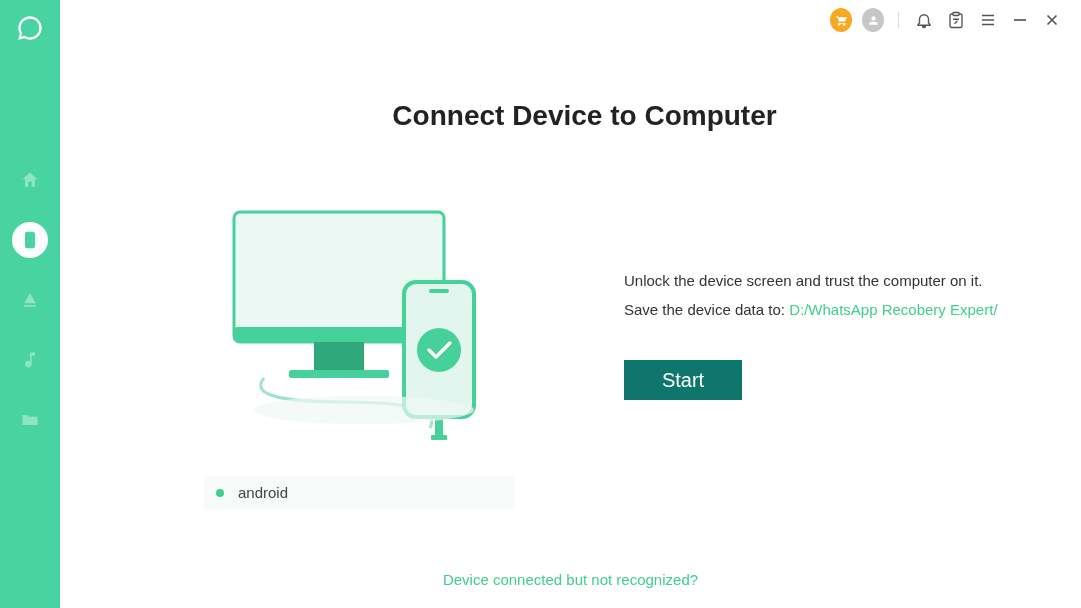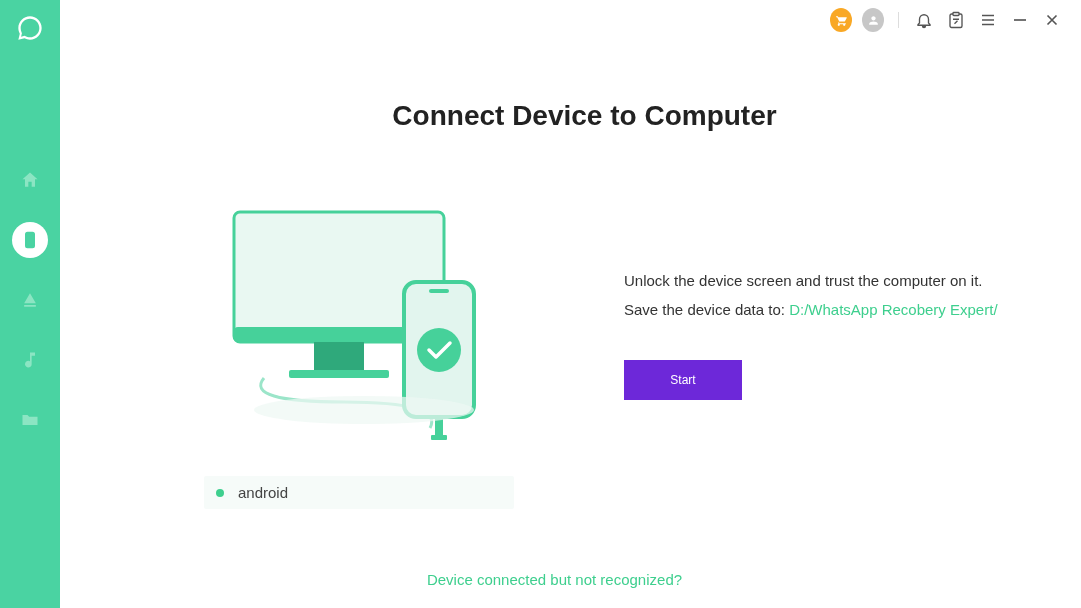--- a/index.html
+++ b/index.html
@@ -121,31 +121,31 @@
       color: #333;
       line-height: 1.9;
     }
     .save-path-link {
       color: #3ecf8e;
       cursor: pointer;
     }
     .start-btn {
       margin-top: 36px;
       width: 118px; height: 40px;
-      background: #6d28d9;
+      background: #0f766e;
       color: #fff;
-      font-size: 12px;
+      font-size: 20px;
       border: none;
       cursor: pointer;
       display: flex; align-items: center; justify-content: center;
     }
     .footer-link {
       position: absolute;
       bottom: 20px;
-      left: 44px;
+      left: 60px;
       width: 1021px;
       text-align: center;
       font-size: 15px;
       color: #3ecf8e;
       cursor: pointer;
     }
   </style>
 </head>
 <body>
 

